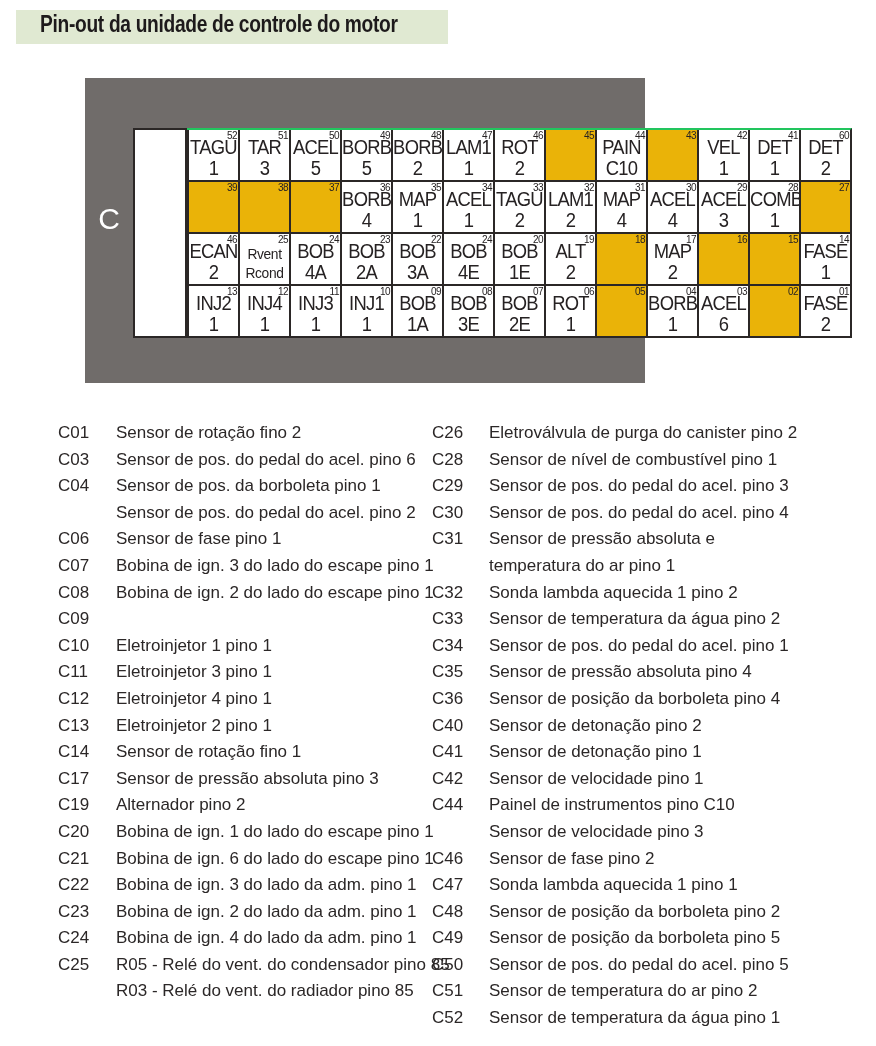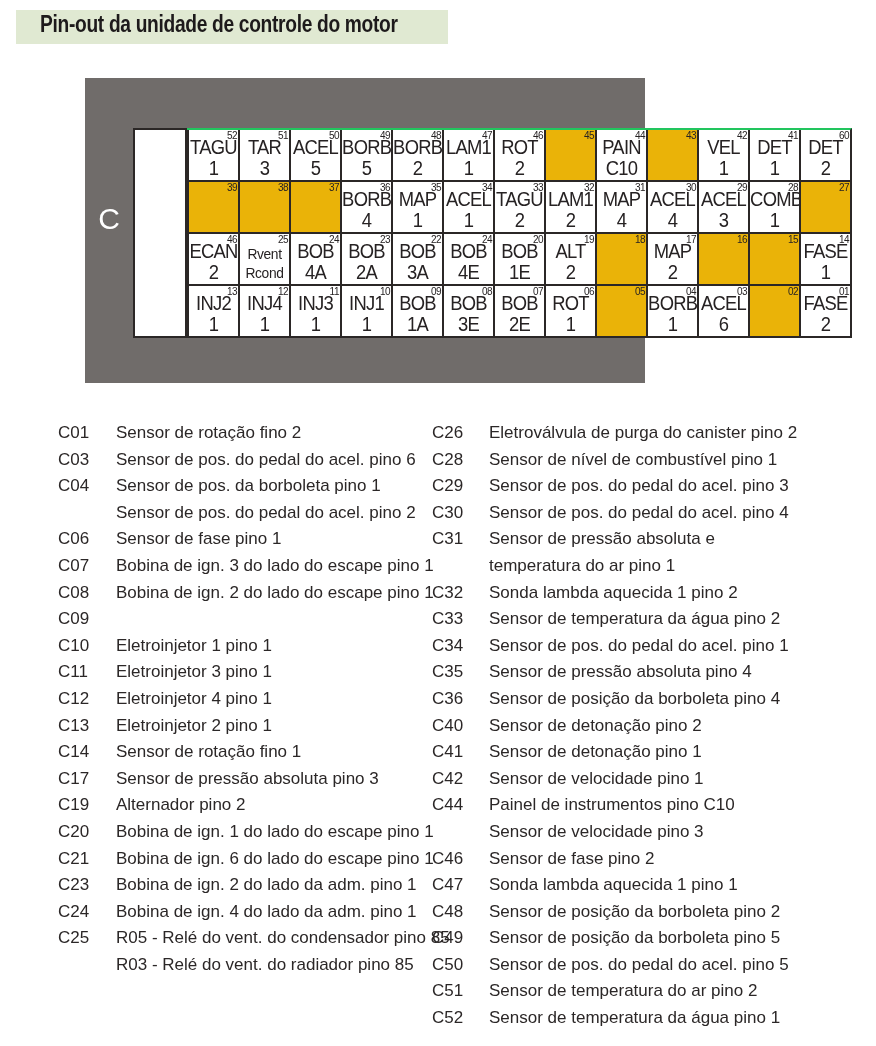--- a/index.html
+++ b/index.html
@@ -470,20 +470,24 @@
     </div>
     <div class="legend-row">
       <span class="code">C20</span>
       <span class="desc">Bobina de ign. 1 do lado do escape pino 1</span>
     </div>
     <div class="legend-row">
       <span class="code">C21</span>
       <span class="desc">Bobina de ign. 6 do lado do escape pino 1</span>
     </div>
     <div class="legend-row">
+      <span class="code">C22</span>
+      <span class="desc">Bobina de ign. 3 do lado da adm. pino 1</span>
+    </div>
+    <div class="legend-row">
       <span class="code">C23</span>
       <span class="desc">Bobina de ign. 2 do lado da adm. pino 1</span>
     </div>
     <div class="legend-row">
       <span class="code">C24</span>
       <span class="desc">Bobina de ign. 4 do lado da adm. pino 1</span>
     </div>
     <div class="legend-row">
       <span class="code">C25</span>
       <span class="desc">R05 - Relé do vent. do condensador pino 85</span>

